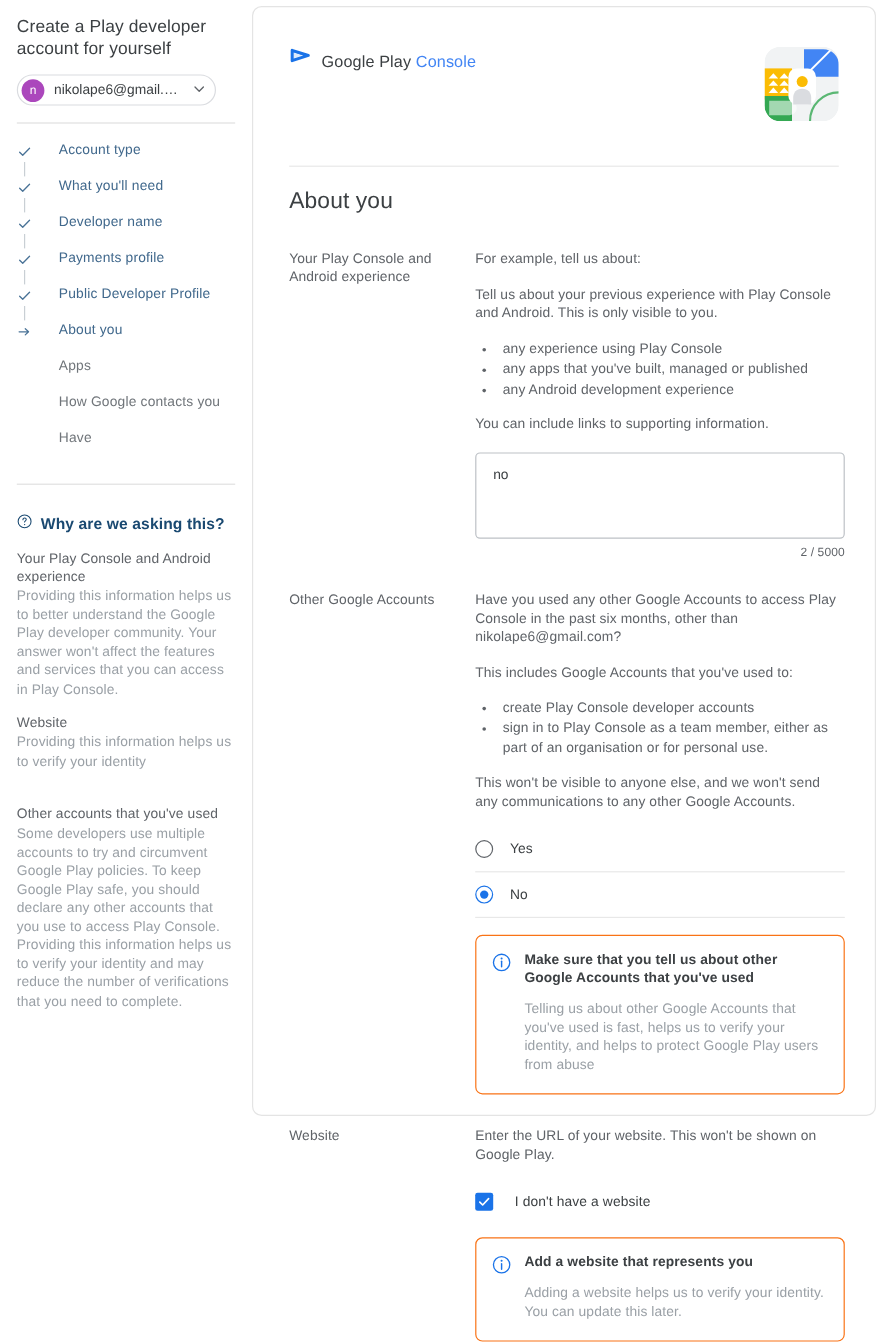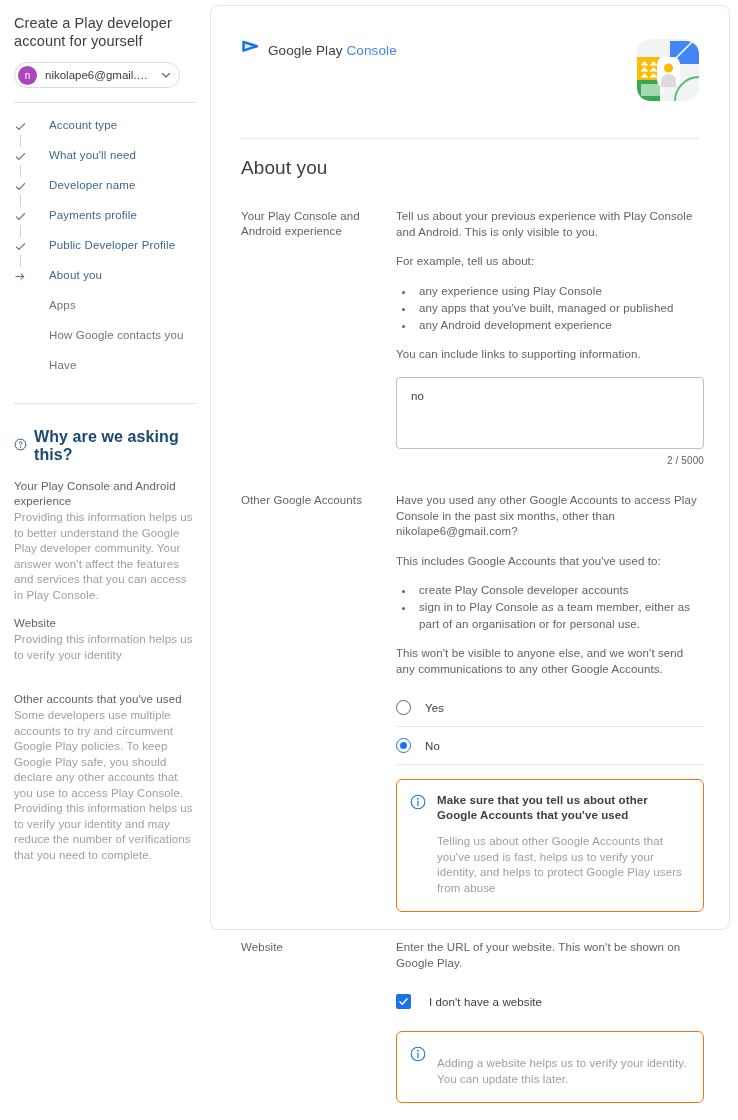--- a/index.html
+++ b/index.html
@@ -62,21 +62,21 @@
   .step-label {
     font-size: 11.5px; line-height: 13px; color: #40688c; letter-spacing: .15px;
   }
   .step.future .step-label { color: #70757a; }
   .step.future .marker { visibility: hidden; }
   .step.current .step-label { color: #40688c; }
 
   .why-block { margin-top: 24px; }
   .why-head {
     display: flex; align-items: center; gap: 7px;
-    font-size: 16px; color: #1a4971; font-weight: 700; letter-spacing: .1px;
+    font-size: 13px; color: #1a4971; font-weight: 700; letter-spacing: .1px;
   }
   .why-sub {
     margin-top: 15px; font-size: 11.5px; line-height: 15px;
     color: #5f6368; letter-spacing: .1px;
   }
   .why-body {
     margin-top: 1px; font-size: 11.5px; line-height: 15.5px;
     color: #9aa0a6; letter-spacing: .1px;
   }
   .why-gap { height: 13px; }
@@ -331,22 +331,22 @@
         </svg>
       </div>
     </div>
 
     <div class="title-rule"></div>
     <div class="page-title">About you</div>
 
     <div class="section">
       <div class="sec-label">Your Play Console and Android experience</div>
       <div class="sec-body">
+        <p class="p">For example, tell us about:</p>
         <p class="p">Tell us about your previous experience with Play Console and Android. This is only visible to you.</p>
-        <p class="p">For example, tell us about:</p>
         <ul class="bullets">
           <li>any experience using Play Console</li>
           <li>any apps that you've built, managed or published</li>
           <li>any Android development experience</li>
         </ul>
         <p class="p" style="margin-top:0;">You can include links to supporting information.</p>
         <div class="textarea">no</div>
         <div class="counter">2 / 5000</div>
       </div>
     </div>
@@ -404,20 +404,21 @@
 
         <div class="callout" style="margin-top:22px;">
           <span class="info-ico">
             <svg width="16" height="16" viewBox="0 0 16 16">
               <circle cx="8" cy="8" r="6.8" fill="none" stroke="#1a73e8" stroke-width="1.1"></circle>
               <circle cx="8" cy="4.7" r=".85" fill="#1a73e8"></circle>
               <path d="M8 7.1v4.6" stroke="#1a73e8" stroke-width="1.2" stroke-linecap="round"></path>
             </svg>
           </span>
           <span>
+            <span class="callout-title" style="display:block;">Add a website that represents you</span>
             <span class="callout-text" style="display:block;">Adding a website helps us to verify your identity. You can update this later.</span>
           </span>
         </div>
       </div>
     </div>
 
   </div>
 </div>
 
 </body></html>

